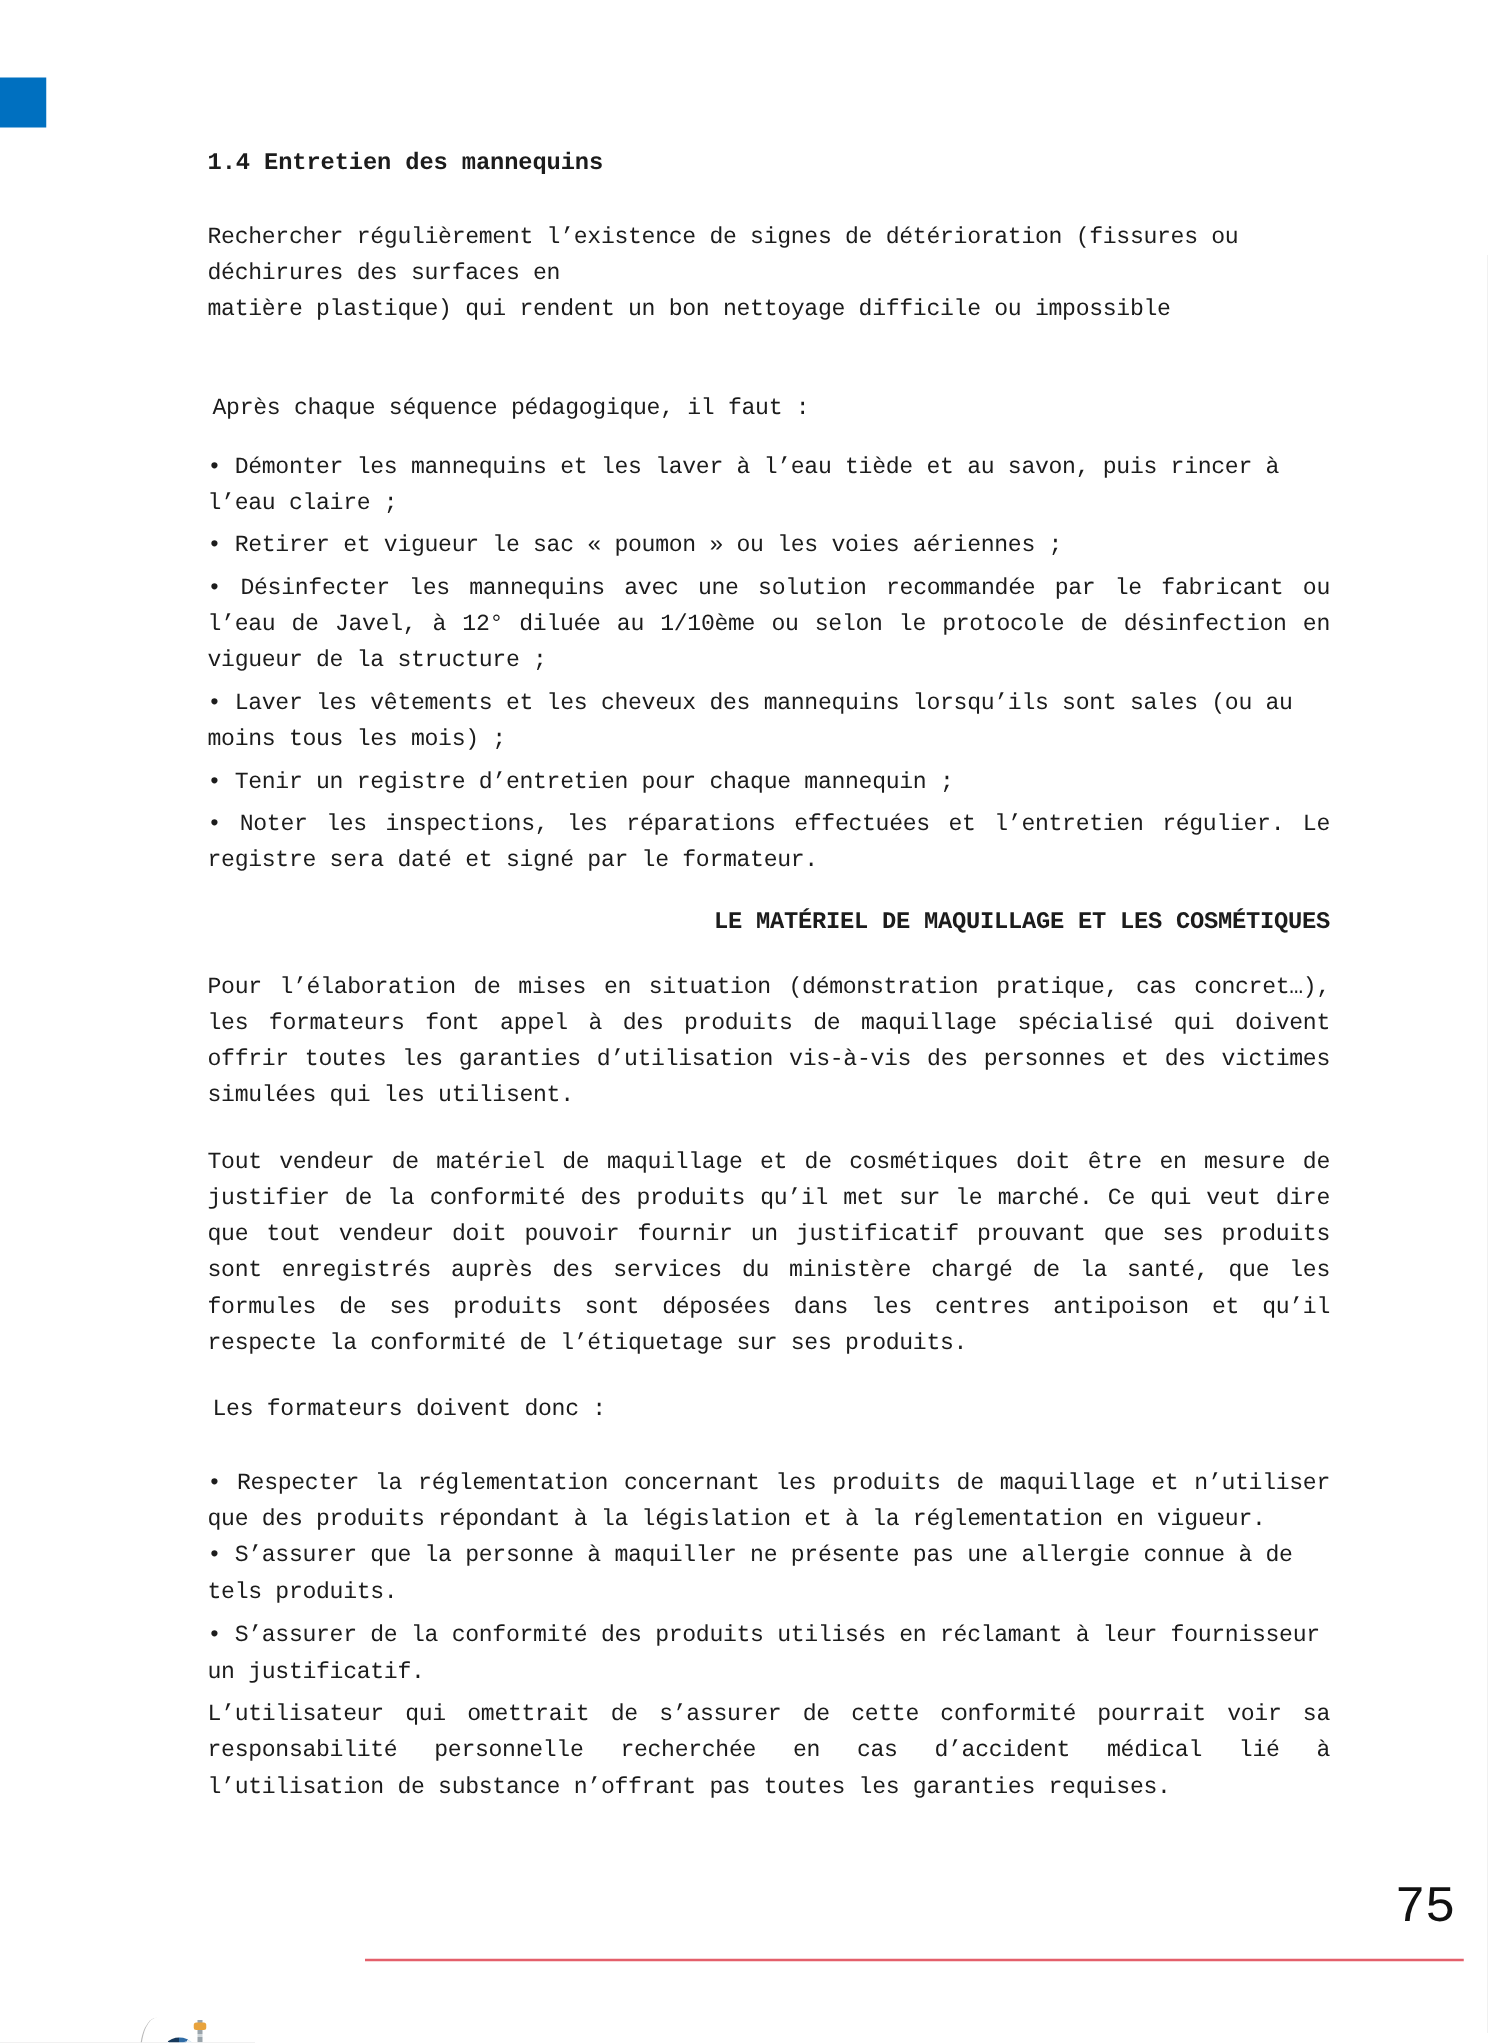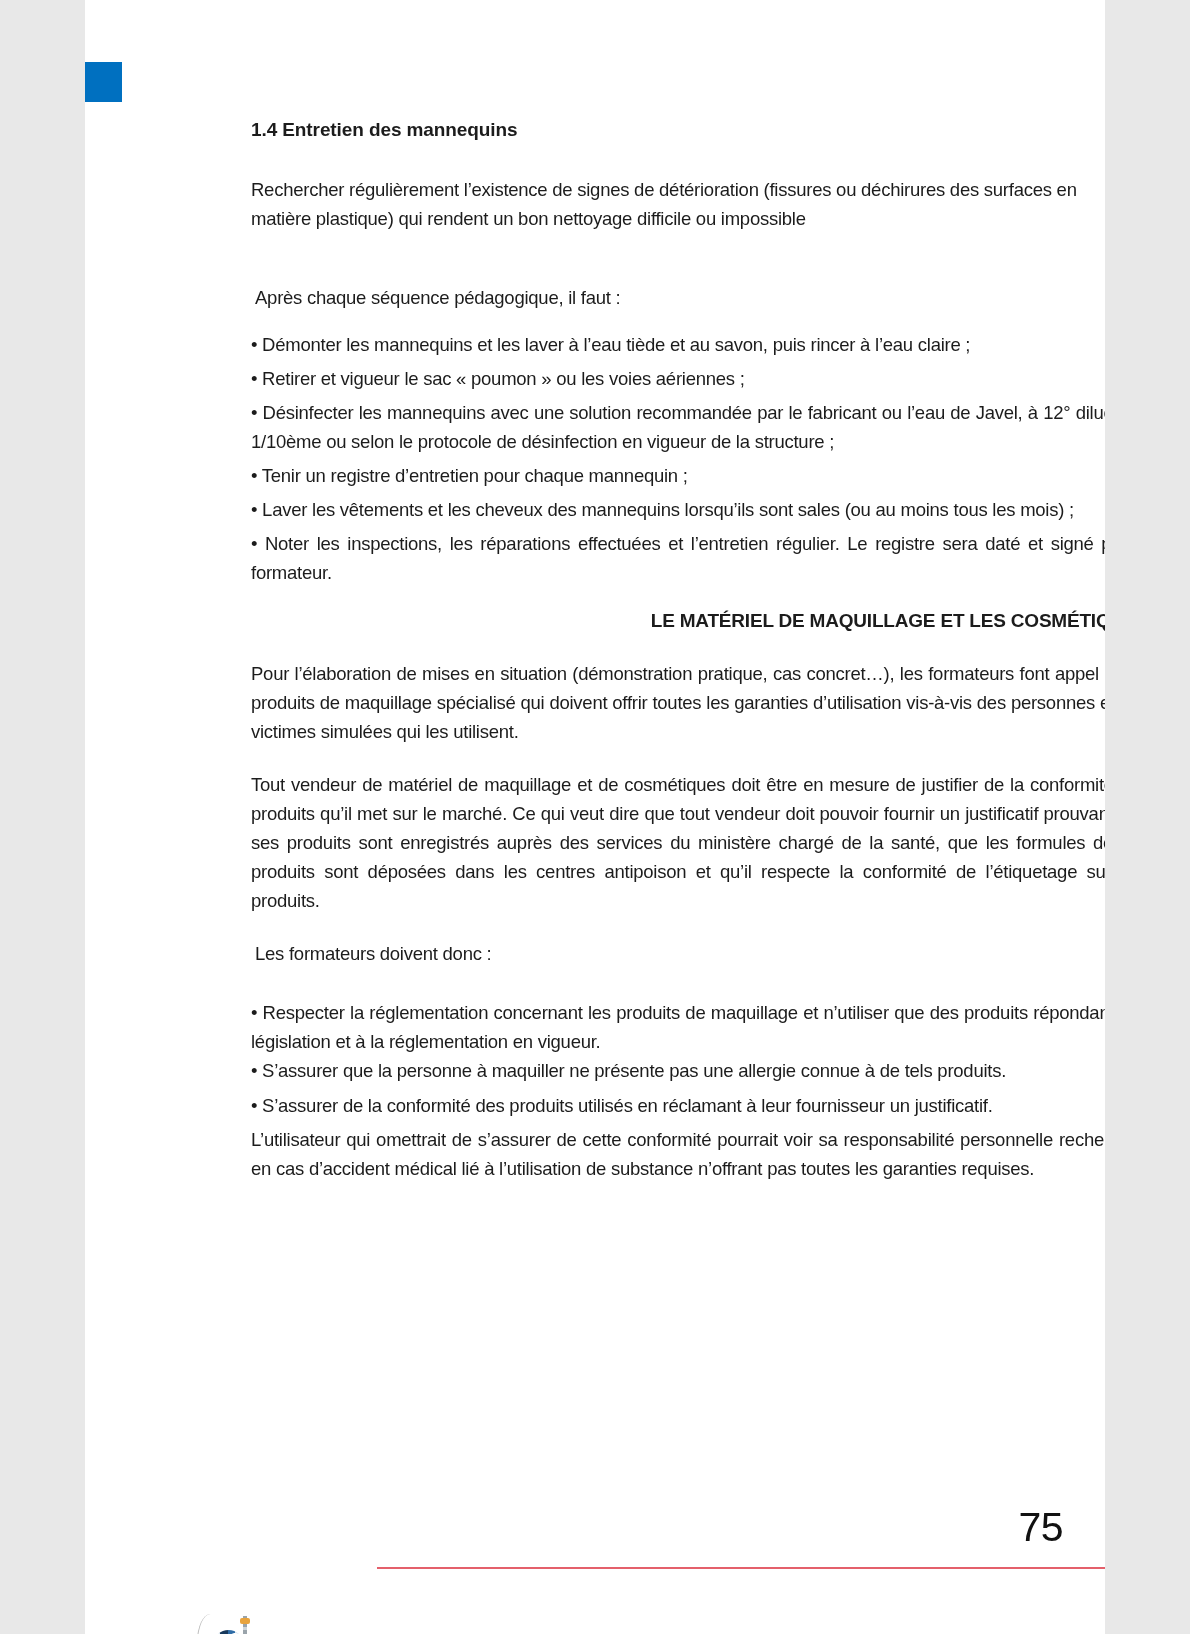--- a/index.html
+++ b/index.html
@@ -1,20 +1,20 @@
 <!DOCTYPE html>
 <html><head>
 <meta charset="utf-8">
 <style>
   html,body{margin:0;padding:0;background:#e8e8e8;}
   .page{
     position:relative;
-    width:1020px;height:1634px;
+    width:1190px;height:1634px;
     background:#ffffff;
-    font-family:Liberation Sans, sans-serif;
+    font-family:Liberation Mono, monospace;
     color:#1c1c1c;
     overflow:hidden;
     margin:0 auto;
   }
   .corner-square{
     position:absolute;left:0;top:62px;
     width:37px;height:40px;
     background:#0070c0;
   }
   .content{
@@ -35,21 +35,21 @@
   .lead-in{margin:0 0 18px 0;padding-left:4px;}
   .blist{margin:0;}
   .bitem{margin:0 0 5px 0;}
   .bitem.justify{text-align:justify;}
   .spacer-lg{height:26px;}
   .footer-line{
     position:absolute;left:292px;top:1567px;
     width:879px;height:2px;background:#e4606b;
   }
   .page-number{
-    position:absolute;right:42px;top:1502px;
+    position:absolute;right:26px;top:1502px;
     font-size:41px;line-height:50px;color:#111111;
     letter-spacing:-0.5px;
   }
   
   .logo{
     position:absolute;left:108px;top:1612px;width:190px;height:62px;
   }
   .logo-arc{
     position:absolute;left:4px;top:2px;width:26px;height:56px;
     border:1px solid #b9b9b9;border-right:none;border-top:none;border-bottom:none;
@@ -105,22 +105,22 @@
  matière plastique) qui rendent un bon nettoyage difficile ou impossible</div>
 
     <div class="spacer-lg"></div>
 
     <div class="lead-in">Après chaque séquence pédagogique, il faut :</div>
 
     <div class="blist">
       <div class="bitem">• Démonter les mannequins et les laver à l’eau tiède et au savon, puis rincer à l’eau claire ;</div>
       <div class="bitem">• Retirer et vigueur le sac « poumon » ou les voies aériennes ;</div>
       <div class="bitem justify">• Désinfecter les mannequins avec une solution recommandée par le fabricant ou l’eau de Javel, à 12° diluée au 1/10ème ou selon le protocole de désinfection en vigueur de la structure ;</div>
+      <div class="bitem">• Laver les vêtements et les cheveux des mannequins lorsqu’ils sont sales (ou au moins tous les mois) ;</div>
       <div class="bitem">• Tenir un registre d’entretien pour chaque mannequin ;</div>
-      <div class="bitem">• Laver les vêtements et les cheveux des mannequins lorsqu’ils sont sales (ou au moins tous les mois) ;</div>
       <div class="bitem justify">• Noter les inspections, les réparations effectuées et l’entretien régulier. Le registre sera daté et signé par le formateur.</div>
     </div>
 
     <div class="h2">LE MATÉRIEL DE MAQUILLAGE ET LES COSMÉTIQUES</div>
 
     <div class="para justify">Pour l’élaboration de mises en situation (démonstration pratique, cas concret…), les formateurs font appel à des produits de maquillage spécialisé qui doivent offrir toutes les garanties d’utilisation vis-à-vis des personnes et des victimes simulées qui les utilisent.</div>
 
     <div class="para justify">Tout vendeur de matériel de maquillage et de cosmétiques doit être en mesure de justifier de la conformité des produits qu’il met sur le marché. Ce qui veut dire que tout vendeur doit pouvoir fournir un justificatif prouvant que ses produits sont enregistrés auprès des services du ministère chargé de la santé, que les formules de ses produits sont déposées dans les centres antipoison et qu’il respecte la conformité de l’étiquetage sur ses produits.</div>
 
     <div class="lead-in" style="margin-bottom:30px">Les formateurs doivent donc :</div>

